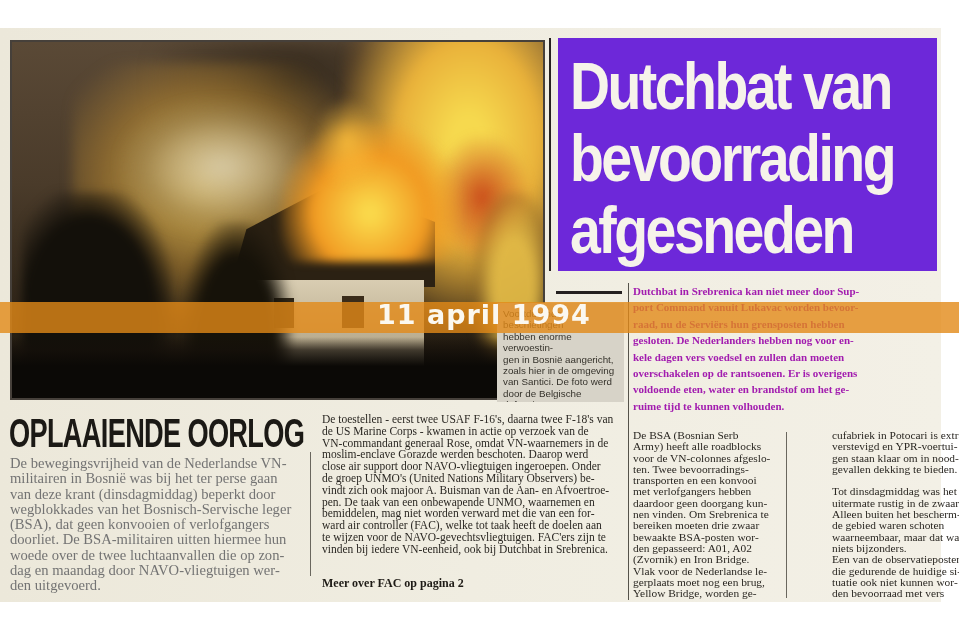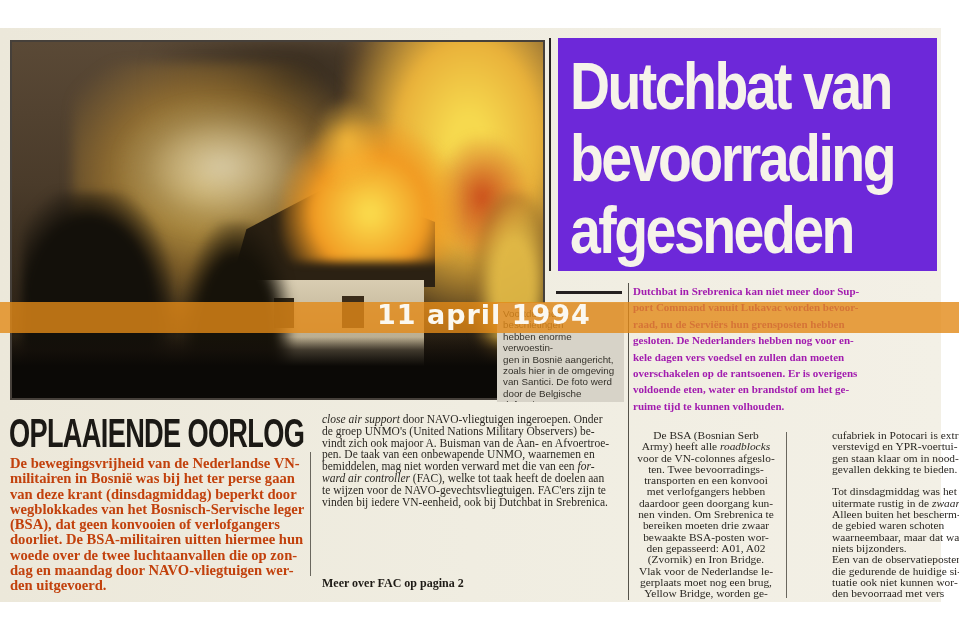--- a/index.html
+++ b/index.html
@@ -67,28 +67,28 @@
   .hrule-short{position:absolute;left:556px;top:291px;width:66px;height:3px;background:#242020;z-index:4;}
   .vrule-b{position:absolute;left:628px;top:283px;width:1px;height:317px;background:#55524a;z-index:2;}
   .vrule-c{position:absolute;left:786px;top:432px;width:1px;height:166px;background:#6a675e;z-index:2;}
   .vrule-d{position:absolute;left:310px;top:452px;width:1px;height:124px;background:#6a675e;z-index:2;}
 
   
   .lead-right{position:absolute;left:633px;top:283px;width:326px;z-index:2;
               font-weight:bold;font-size:11px;line-height:16.4px;color:#a21caf;white-space:pre-line;}
   .col{position:absolute;font-size:11.4px;line-height:11.3px;color:#2a2722;
        white-space:pre-line;overflow:hidden;z-index:2;}
-  .col1{left:633px;top:430px;width:146px;height:170px;text-align:center;}
+  .col1{left:633px;top:430px;width:146px;height:170px;}
   .col2{left:799px;top:430px;width:158px;height:170px;margin-left:33px;}
-  .it{font-style:italic;}
+  .it{}
   .left-headline{position:absolute;left:9px;top:411px;z-index:2;
        font-family:"Liberation Sans",sans-serif;font-weight:bold;font-size:40px;letter-spacing:-1px;
        color:#1b1915;transform:scaleX(0.68);transform-origin:left;white-space:nowrap;}
   .lead-left{position:absolute;left:10px;top:456px;width:298px;z-index:2;
-       font-weight:bold;font-size:14.6px;line-height:15.3px;color:#c2410c;white-space:pre-line;}
+       font-weight:normal;font-size:14.6px;line-height:15.3px;color:#737373;white-space:pre-line;}
   .midcol{position:absolute;left:322px;top:414px;width:306px;z-index:2;
        font-size:11.5px;line-height:11.8px;color:#2a2722;white-space:pre-line;}
   .more{position:absolute;left:322px;top:576px;z-index:2;
        font-weight:bold;font-size:12px;color:#1e1b16;}
 </style>
 </head>
 <body>
 
 <div class="page">
 
@@ -176,21 +176,25 @@
   <div class="left-headline">OPLAAIENDE OORLOG</div>
   <div class="lead-left">De bewegingsvrijheid van de Nederlandse VN-
 militairen in Bosnië was bij het ter perse gaan
 van deze krant (dinsdagmiddag) beperkt door
 wegblokkades van het Bosnisch-Servische leger
 (BSA), dat geen konvooien of verlofgangers
 doorliet. De BSA-militairen uitten hiermee hun
 woede over de twee luchtaanvallen die op zon-
 dag en maandag door NAVO-vliegtuigen wer-
 den uitgevoerd.</div>
-  <div class="midcol"><span class="it">close air support</span><span> door NAVO-vliegtuigen ingeroepen. Onder
+  <div class="midcol"><span>De toestellen - eerst twee USAF F-16's, daarna twee F-18's van
+de US Marine Corps - kwamen in actie op verzoek van de
+VN-commandant generaal Rose, omdat VN-waarnemers in de
+moslim-enclave Gorazde werden beschoten. Daarop werd
+</span><span class="it">close air support</span><span> door NAVO-vliegtuigen ingeroepen. Onder
 de groep UNMO's (United Nations Military Observers) be-
 vindt zich ook majoor A. Buisman van de Aan- en Afvoertroe-
 pen. De taak van een onbewapende UNMO, waarnemen en
 bemiddelen, mag niet worden verward met die van een </span><span class="it">for-
 ward air controller</span><span> (FAC), welke tot taak heeft de doelen aan
 te wijzen voor de NAVO-gevechtsvliegtuigen. FAC'ers zijn te
 vinden bij iedere VN-eenheid, ook bij Dutchbat in Srebrenica.</span></div>
   <div class="more">Meer over FAC op pagina 2</div>
 
   <div class="banner">

